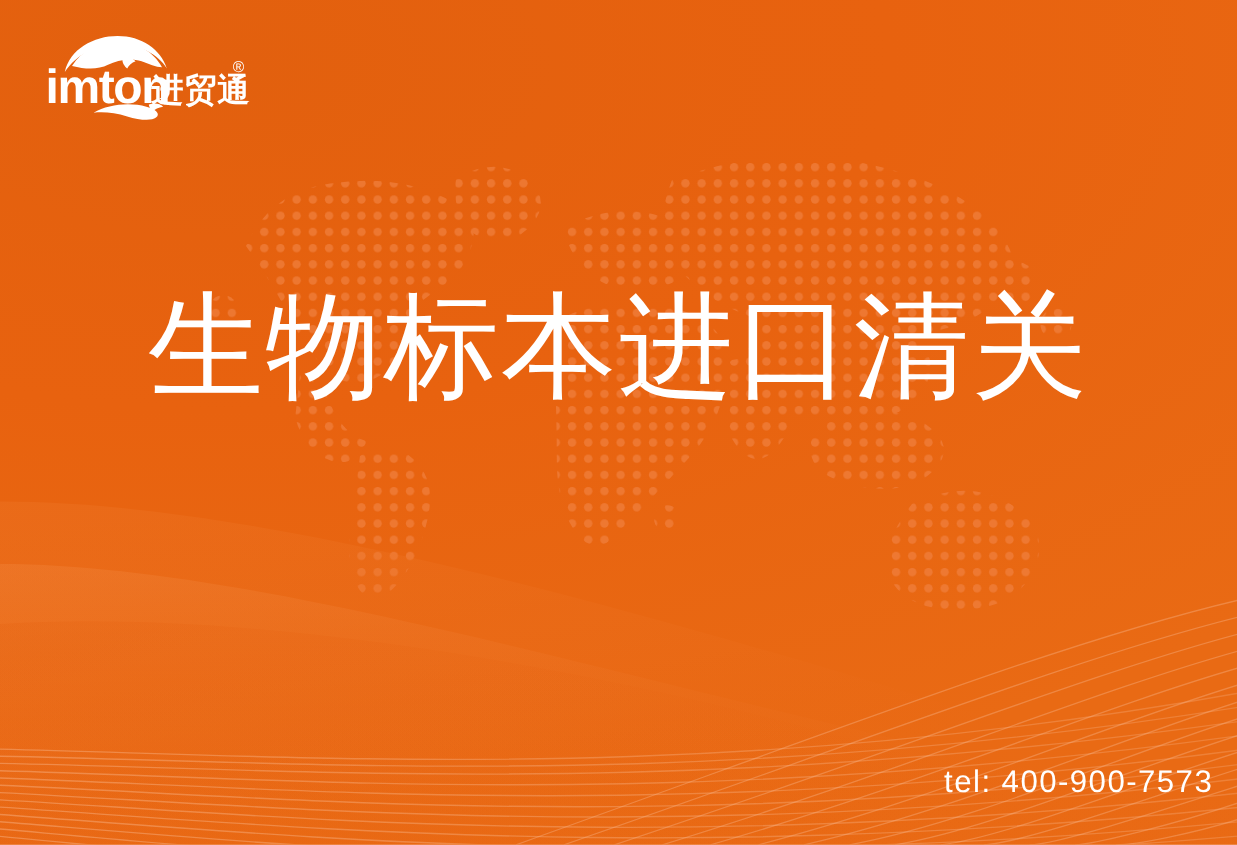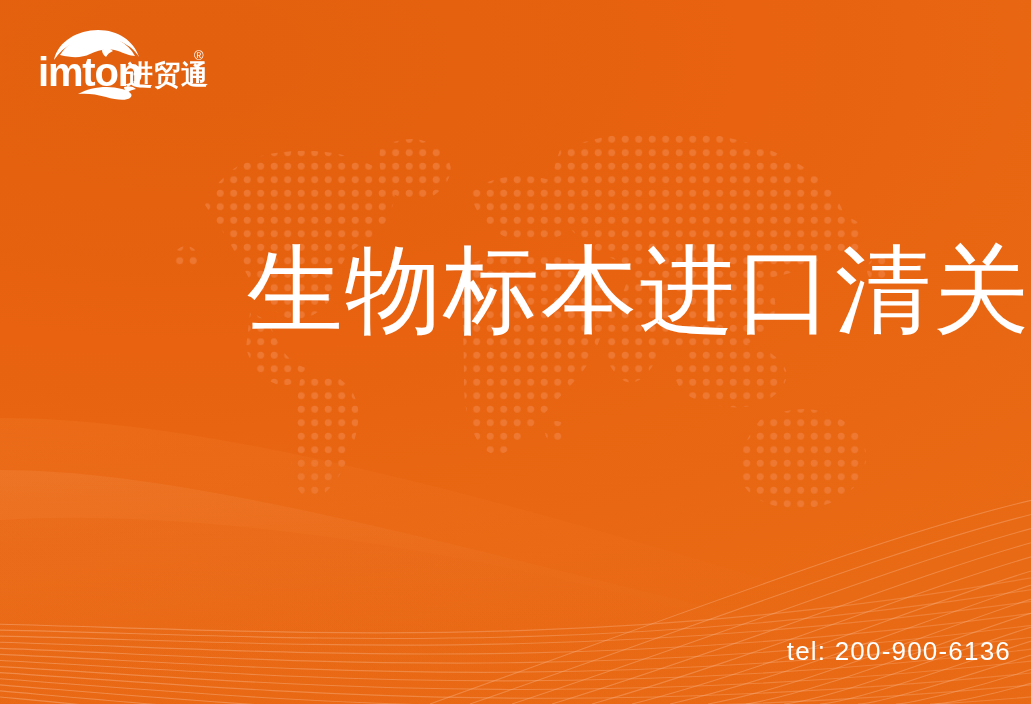--- a/index.html
+++ b/index.html
@@ -41,21 +41,21 @@
     height: 74px;
   }
   .logo-svg { display: block; width: 185px; height: 74px; }
 
   
   .headline {
     position: absolute;
     left: 0;
     right: 0;
     top: 228px;
-    text-align: right;
+    text-align: center;
     color: #ffffff;
     font-family: "Liberation Sans", "DejaVu Sans", sans-serif;
     font-weight: 300;
     font-size: 96px;
     line-height: 124px;
     letter-spacing: 2px;
     white-space: nowrap;
   }
   .headline-line { display: block; }
 
@@ -219,15 +219,15 @@
       <text x="88" y="57" fill="#ffffff" font-family="'DejaVu Sans','Liberation Sans',sans-serif" font-size="27" font-weight="700" letter-spacing="0.5">进贸通</text>
 
       <text x="156" y="33" fill="#ffffff" font-family="'Liberation Sans','DejaVu Sans',sans-serif" font-size="13">®</text>
     </svg>
   </div>
 
   <div class="headline">
     <span class="headline-line">生物标本进口清关</span>
   </div>
 
-  <div class="phone">tel: 200-900-6136</div>
+  <div class="phone">tel: 400-900-7573</div>
 
 </div>
 
 </body></html>

